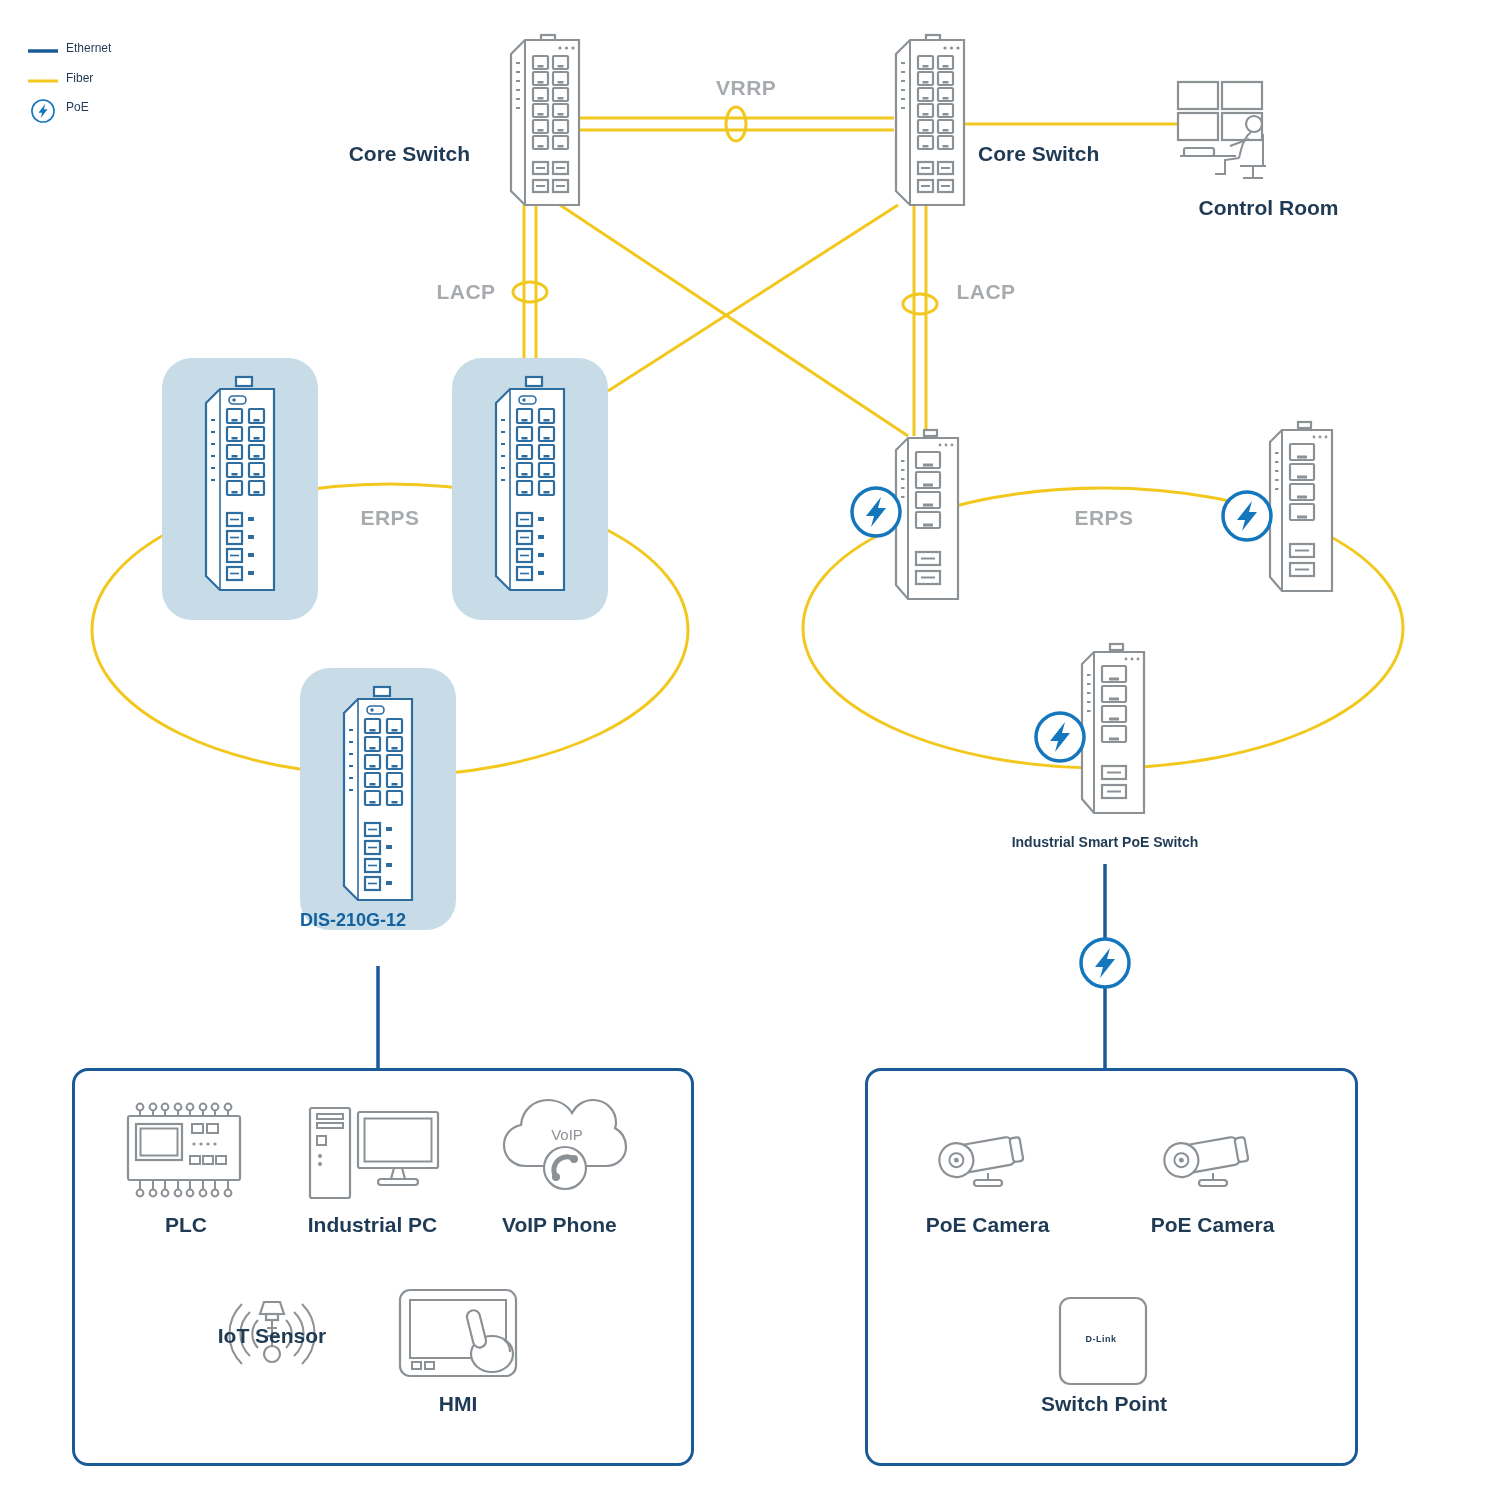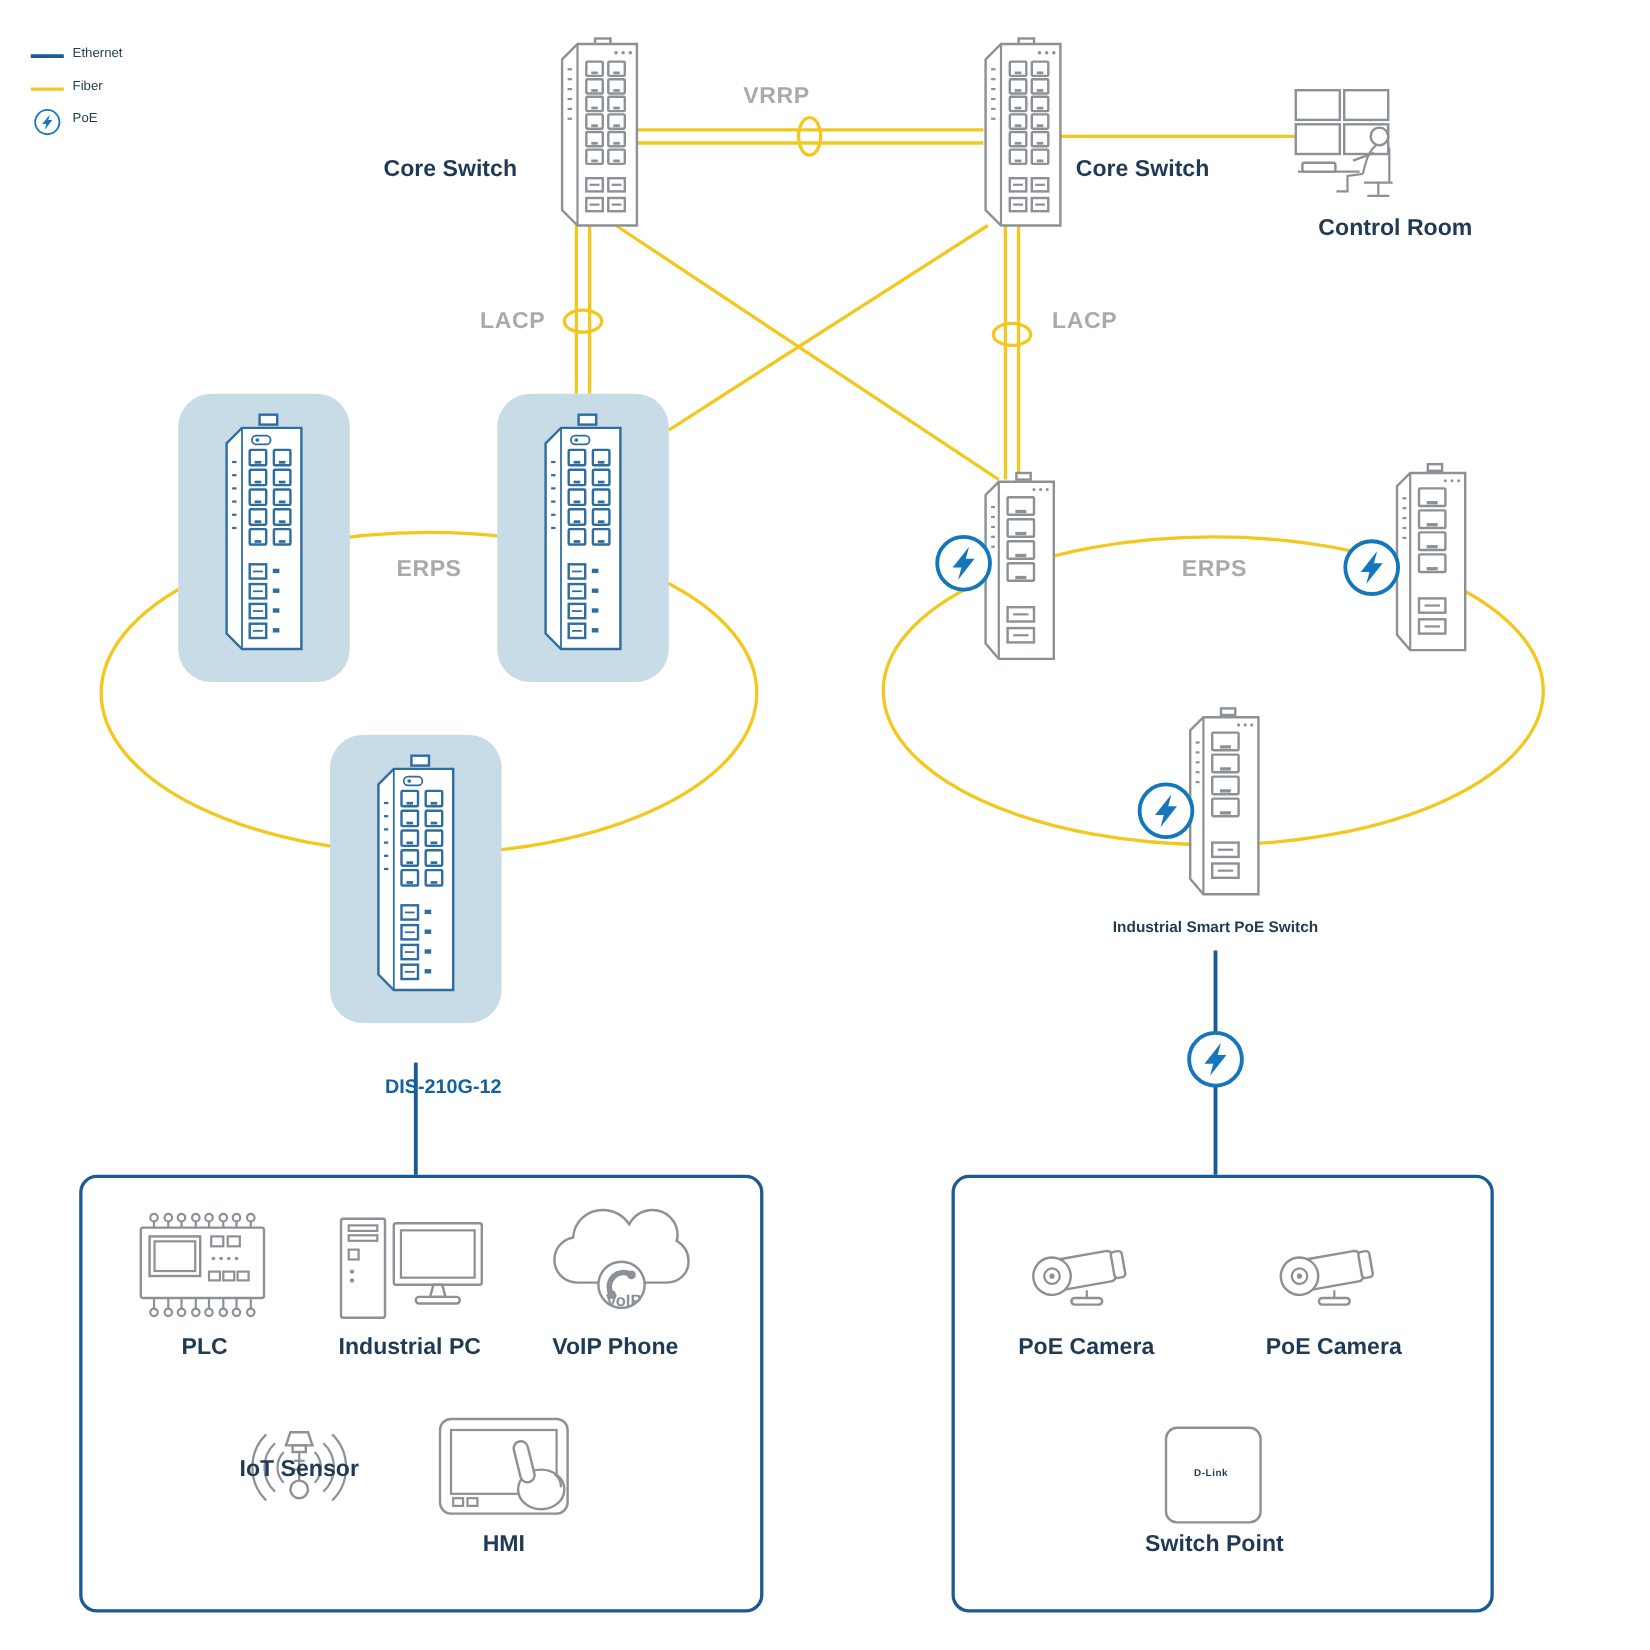--- a/index.html
+++ b/index.html
@@ -21,21 +21,21 @@
   .bdev-fill{fill:var(--device-blue);stroke:none;}
   .hl{fill:var(--highlight-fill);stroke:none;}
   .poe-circle{fill:#fff;stroke:var(--poe-blue);stroke-width:3.5;}
   .bolt{fill:var(--poe-blue);stroke:none;}
   .phone{stroke:var(--device-gray);stroke-width:5;fill:none;stroke-linecap:round;}
   .lbl{position:absolute;color:var(--label-navy);font-weight:700;font-size:21px;line-height:1.15;}
   .proto{color:var(--label-gray);font-size:21px;letter-spacing:.5px;}
   .legend-lbl{font-weight:400;font-size:12px;}
   .dis{color:var(--dis-blue);font-size:18px;}
   .big{font-size:14px;}
-  .cloud-txt{position:absolute;color:var(--device-gray);font-weight:700;font-size:15px;margin-top:48px;}
+  .cloud-txt{position:absolute;color:var(--device-gray);font-weight:400;font-size:15px;}
   .brand{position:absolute;color:var(--label-navy);font-weight:700;font-size:9px;letter-spacing:.5px;}
   .group-box{position:absolute;border:3px solid var(--ethernet-blue);border-radius:16px;background:#fff;}
 </style>
 </head>
 <body>
 
 <div id="stage">
 
   <div class="group-box" style="left:72px;top:1068px;width:616px;height:392px"></div>
   <div class="group-box" style="left:865px;top:1068px;width:487px;height:392px"></div>
@@ -337,30 +337,30 @@
     <use href="#g-cam" x="1155" y="1118"></use>
     <rect class="dev" x="1060" y="1298" width="86" height="86" rx="10"></rect>
   </svg>
 
   <div class="lbl legend-lbl" style="left:66px;top:42px">Ethernet</div>
   <div class="lbl legend-lbl" style="left:66px;top:72px">Fiber</div>
   <div class="lbl legend-lbl" style="left:66px;top:101px">PoE</div>
 
   <div class="lbl" style="left:330px;top:142px;width:140px;text-align:right">Core Switch</div>
   <div class="lbl" style="left:978px;top:142px;width:160px">Core Switch</div>
-  <div class="lbl proto" style="left:664px;top:76px;width:72px;text-align:right">VRRP</div>
+  <div class="lbl proto" style="left:716px;top:76px;width:72px;text-align:left">VRRP</div>
   <div class="lbl" style="left:1186px;top:196px;width:165px;text-align:center">Control Room</div>
 
   <div class="lbl proto" style="left:430px;top:280px;width:72px;text-align:center">LACP</div>
   <div class="lbl proto" style="left:950px;top:280px;width:72px;text-align:center">LACP</div>
 
   <div class="lbl proto" style="left:354px;top:506px;width:72px;text-align:center">ERPS</div>
   <div class="lbl proto" style="left:1068px;top:506px;width:72px;text-align:center">ERPS</div>
 
-  <div class="lbl dis" style="left:300px;top:978px;width:156px;text-align:right">DIS-210G-12</div>
+  <div class="lbl dis" style="left:300px;top:910px;width:156px;text-align:left">DIS-210G-12</div>
   <div class="lbl big" style="left:960px;top:834px;width:290px;text-align:center">Industrial Smart PoE Switch</div>
 
   <div class="lbl" style="left:130px;top:1213px;width:112px;text-align:center">PLC</div>
   <div class="lbl" style="left:305px;top:1213px;width:135px;text-align:center">Industrial PC</div>
   <div class="lbl" style="left:502px;top:1213px;width:130px;text-align:left">VoIP Phone</div>
   <div class="cloud-txt" style="left:537px;top:1126px;width:60px;text-align:center">VoIP</div>
   <div class="lbl" style="left:214px;top:1324px;width:116px;text-align:center">IoT Sensor</div>
   <div class="lbl" style="left:400px;top:1392px;width:116px;text-align:center">HMI</div>
 
   <div class="lbl" style="left:925px;top:1213px;width:125px;text-align:center">PoE Camera</div>

